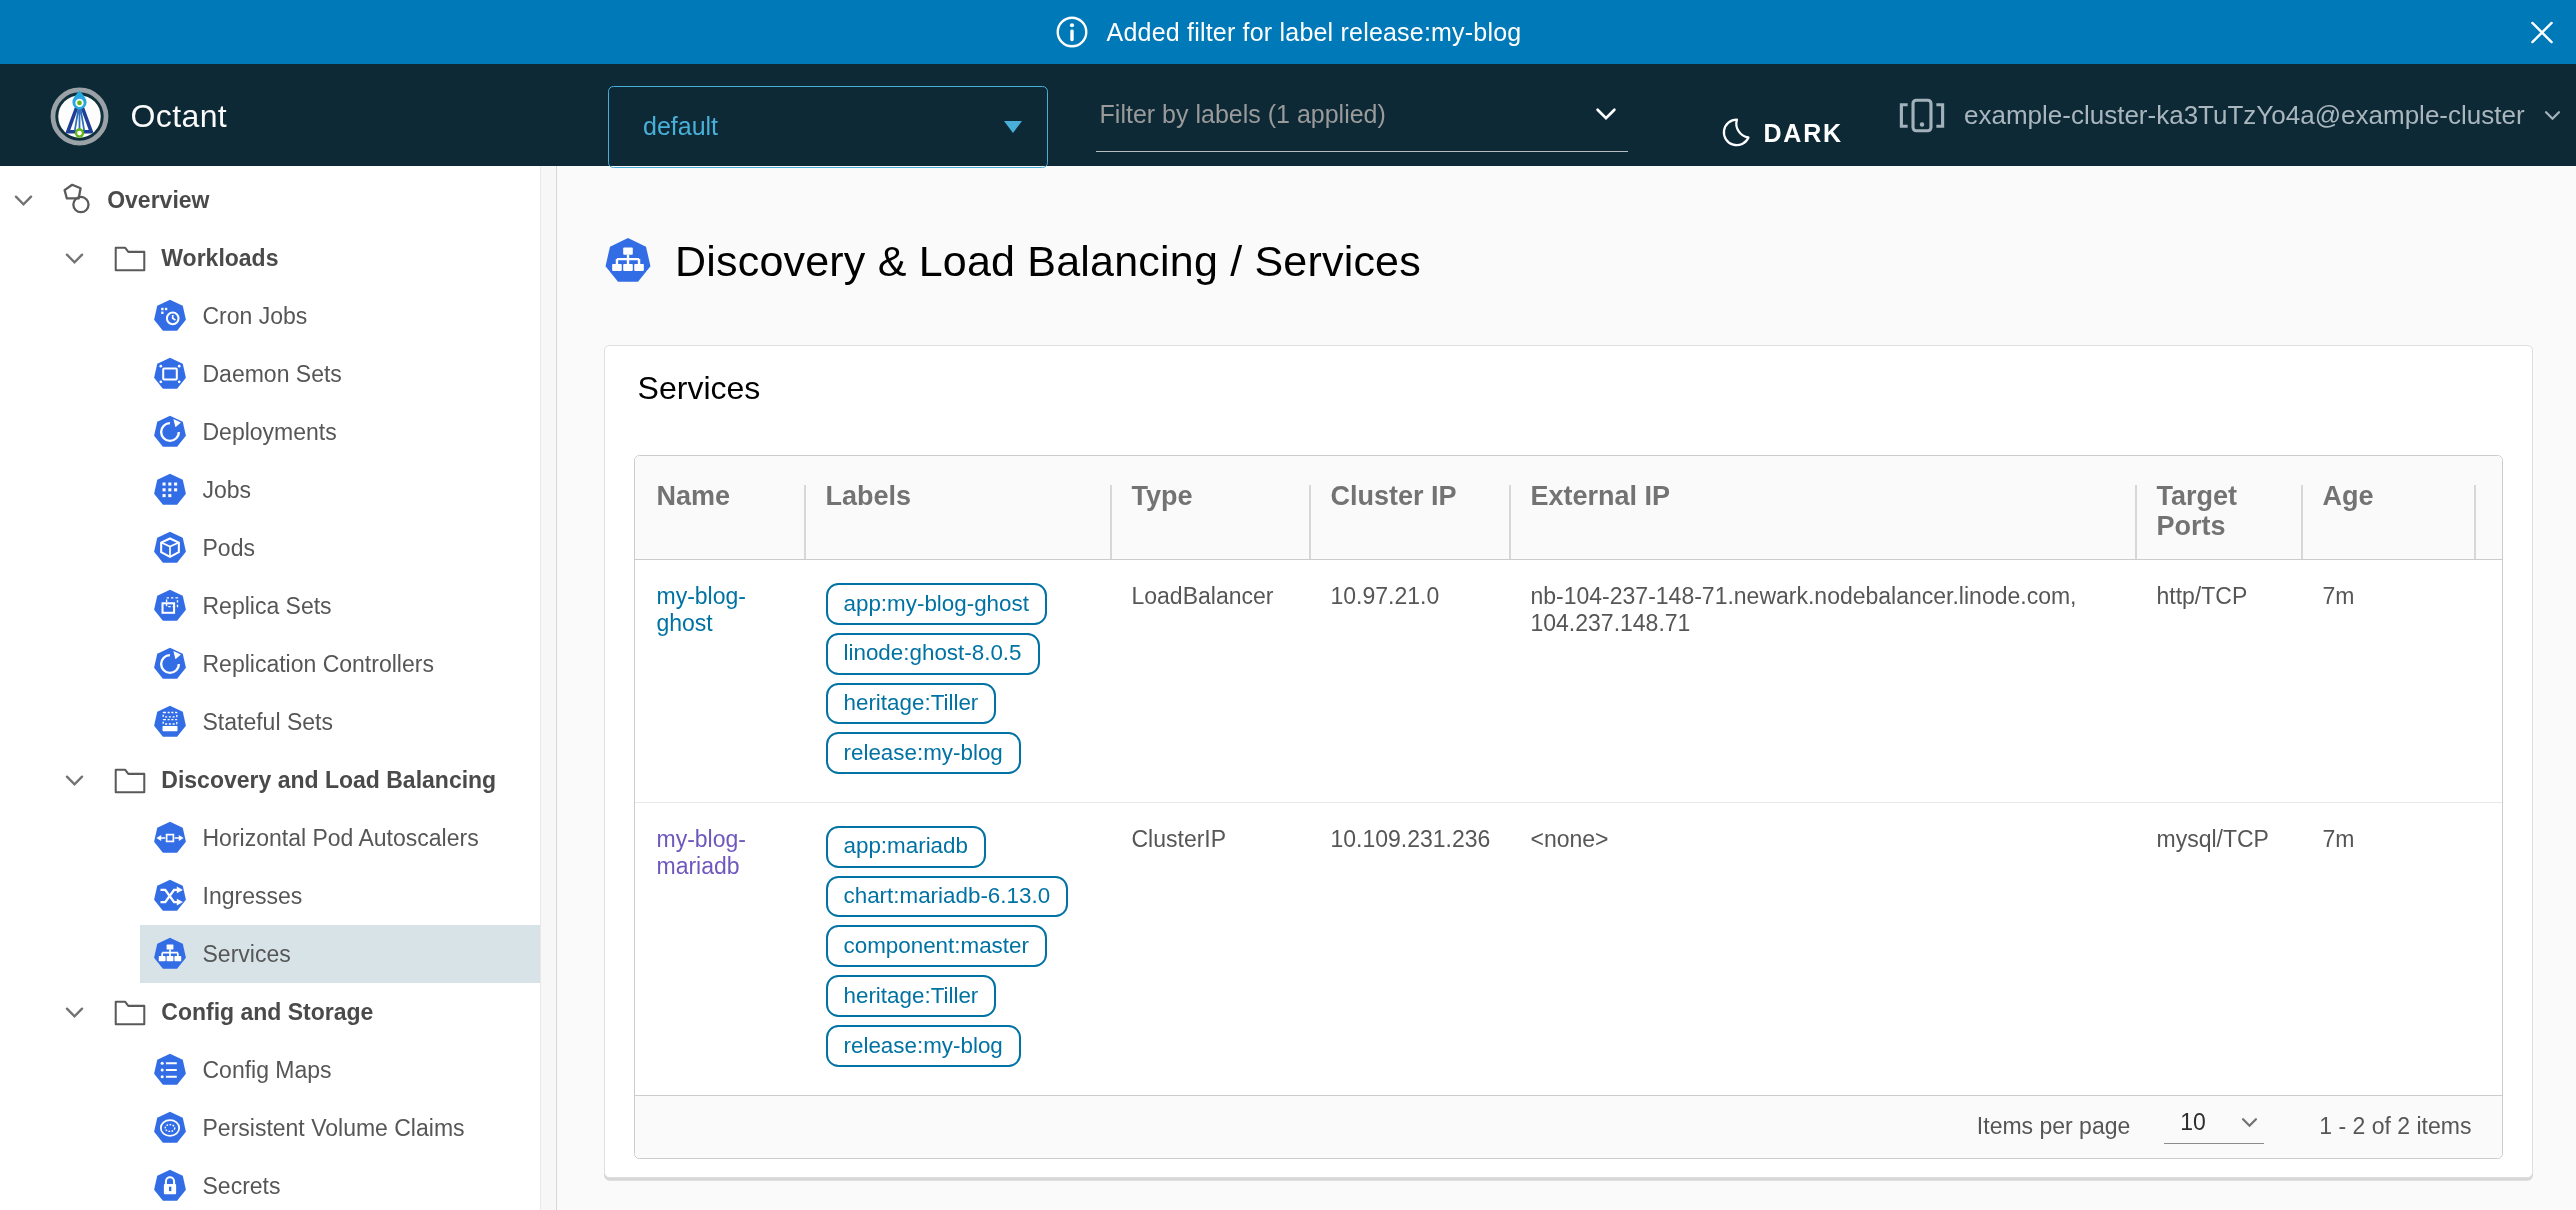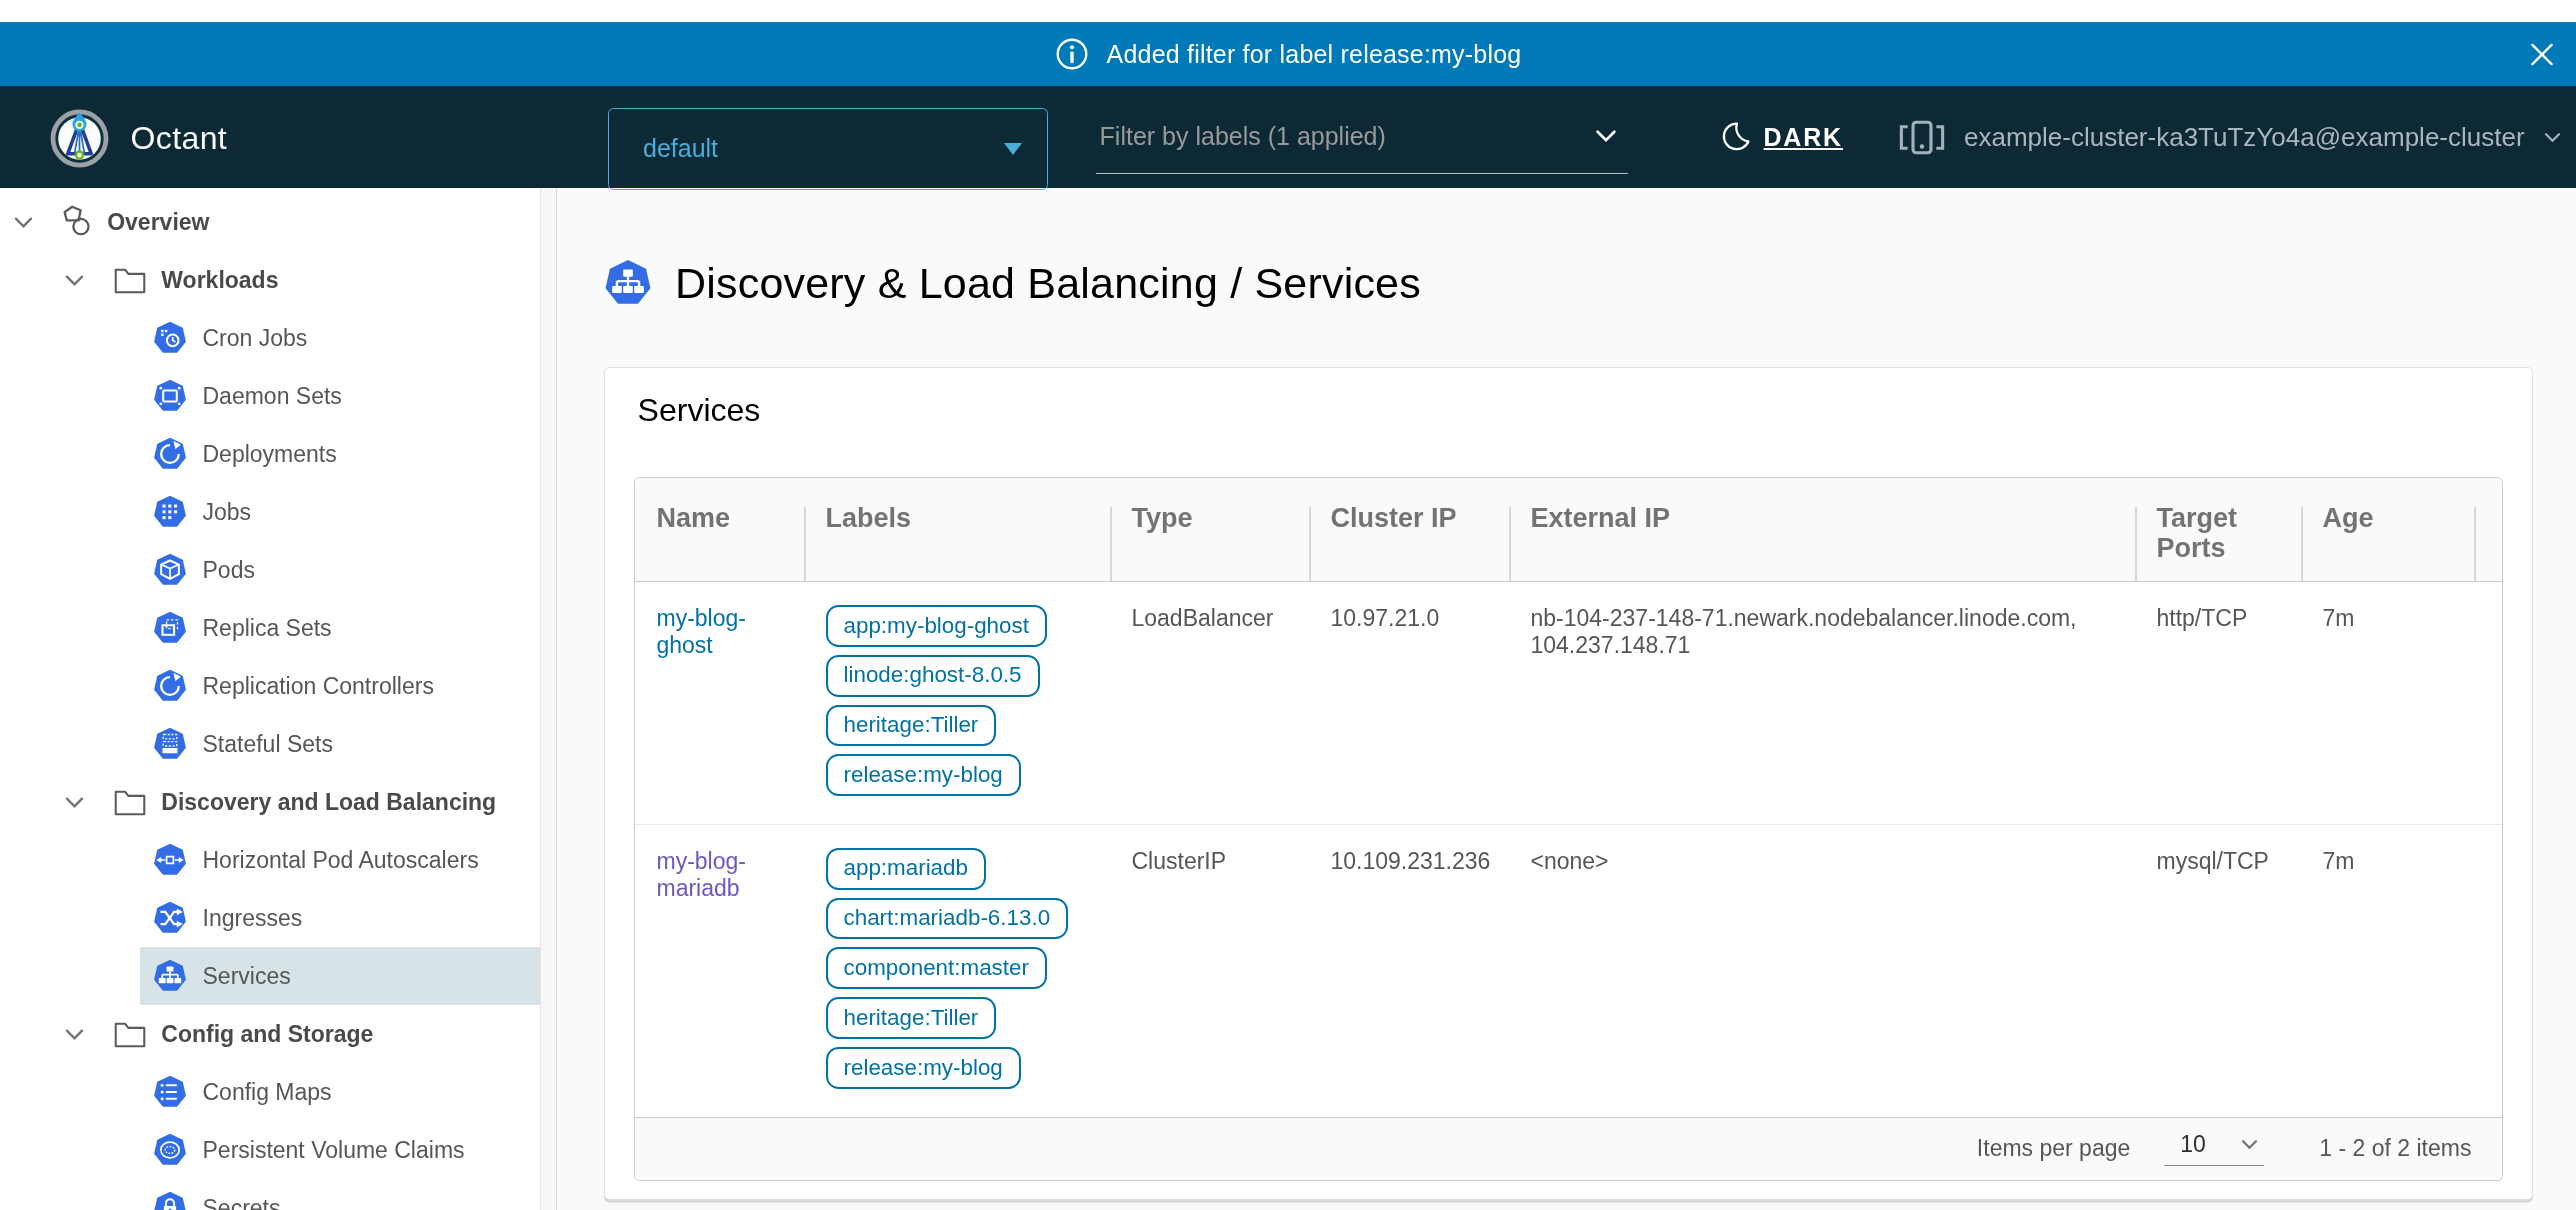--- a/index.html
+++ b/index.html
@@ -2,43 +2,43 @@
 <html style="--banner-bg: #0079b8; --header-bg: #0d2936; --accent: #49afd9; --link: #0072a3; --visited: #6f58bd; --k8s-blue: #326de6; --selected-bg: #d8e3e8;font-size:14.3px"><head>
 <meta charset="utf-8">
 <title>Octant</title>
 <style>
   * { box-sizing: border-box; margin: 0; padding: 0; }
   html,body { width:2576px; height:1210px; overflow:hidden;
     font-family:"Liberation Sans", sans-serif; background:#fff; }
 
   
   .banner { position:relative; height:64px; background:var(--banner-bg,#0079b8);
-    display:flex; align-items:center; justify-content:center; gap:18px; color:#fff;margin-top:22px; }
+    display:flex; align-items:center; justify-content:center; gap:18px; color:#fff; }
   .banner-msg { font-size:25px; letter-spacing:0.2px; }
   .banner .icn { display:inline-flex; color:#fff; }
   .banner-close { position:absolute; right:14.3px; top:50%; transform:translateY(-50%);
     width:39px; height:39px; display:flex; align-items:center; justify-content:center;
     color:#fff; cursor:pointer; }
 
   
   .header { position:relative; height:102px; background:var(--header-bg,#0d2936); color:#fafafa; }
   .brand { position:absolute; left:50px; top:0; height:105px; display:flex; align-items:center; gap:21.5px; }
   .brand-title { font-size:32px; color:#fafafa; letter-spacing:0.4px; }
   .ns-select { position:absolute; left:608px; top:21.5px; width:440px; height:82px;
     border:1.8px solid var(--accent,#49afd9); border-radius:5.4px; display:flex; align-items:center;
     padding:0 25px 0 34px; cursor:pointer; }
   .ns-select-value { color:var(--accent,#49afd9); font-size:25px; flex:1; }
   .ns-caret { width:0; height:0; border-left:9.8px solid transparent; border-right:9.8px solid transparent;
     border-top:12.5px solid var(--accent,#49afd9); }
   .label-filter { position:absolute; left:1096px; top:19.7px; width:532px; height:68px;
     border-bottom:1.8px solid #b7bdc0; display:flex; align-items:center; cursor:pointer; padding:0 7.2px 5.4px 3.6px; }
   .label-filter-text { color:#9a9a9a; font-size:25px; flex:1; }
   .label-filter .icn { color:#fff; }
-  .theme-toggle { position:absolute; left:1719px; top:0; height:102px; display:flex; align-items:center;
-    gap:12.5px; cursor:pointer;text-decoration:underline; }
+  .theme-toggle { position:absolute; left:1719px; top:18px; height:102px; display:flex; align-items:center;
+    gap:12.5px; cursor:pointer; }
   .theme-toggle .icn { color:#fff; }
   .theme-label { color:#fff; font-size:25px; font-weight:bold; letter-spacing:1.8px; }
   .context-sel { position:absolute; left:1896px; top:0; height:102px; display:flex; align-items:center;
     gap:16px; cursor:pointer; color:#a3b2ba; }
   .context-value { font-size:26px; color:#a9b6bd; }
   .context-sel .chev { color:#a3b2ba; }
 
   
   .app-body { display:flex; height:1044px; }
   .sidebar { position:relative; width:557px; background:#fff; border-right:1.8px solid #d7d7d7;

